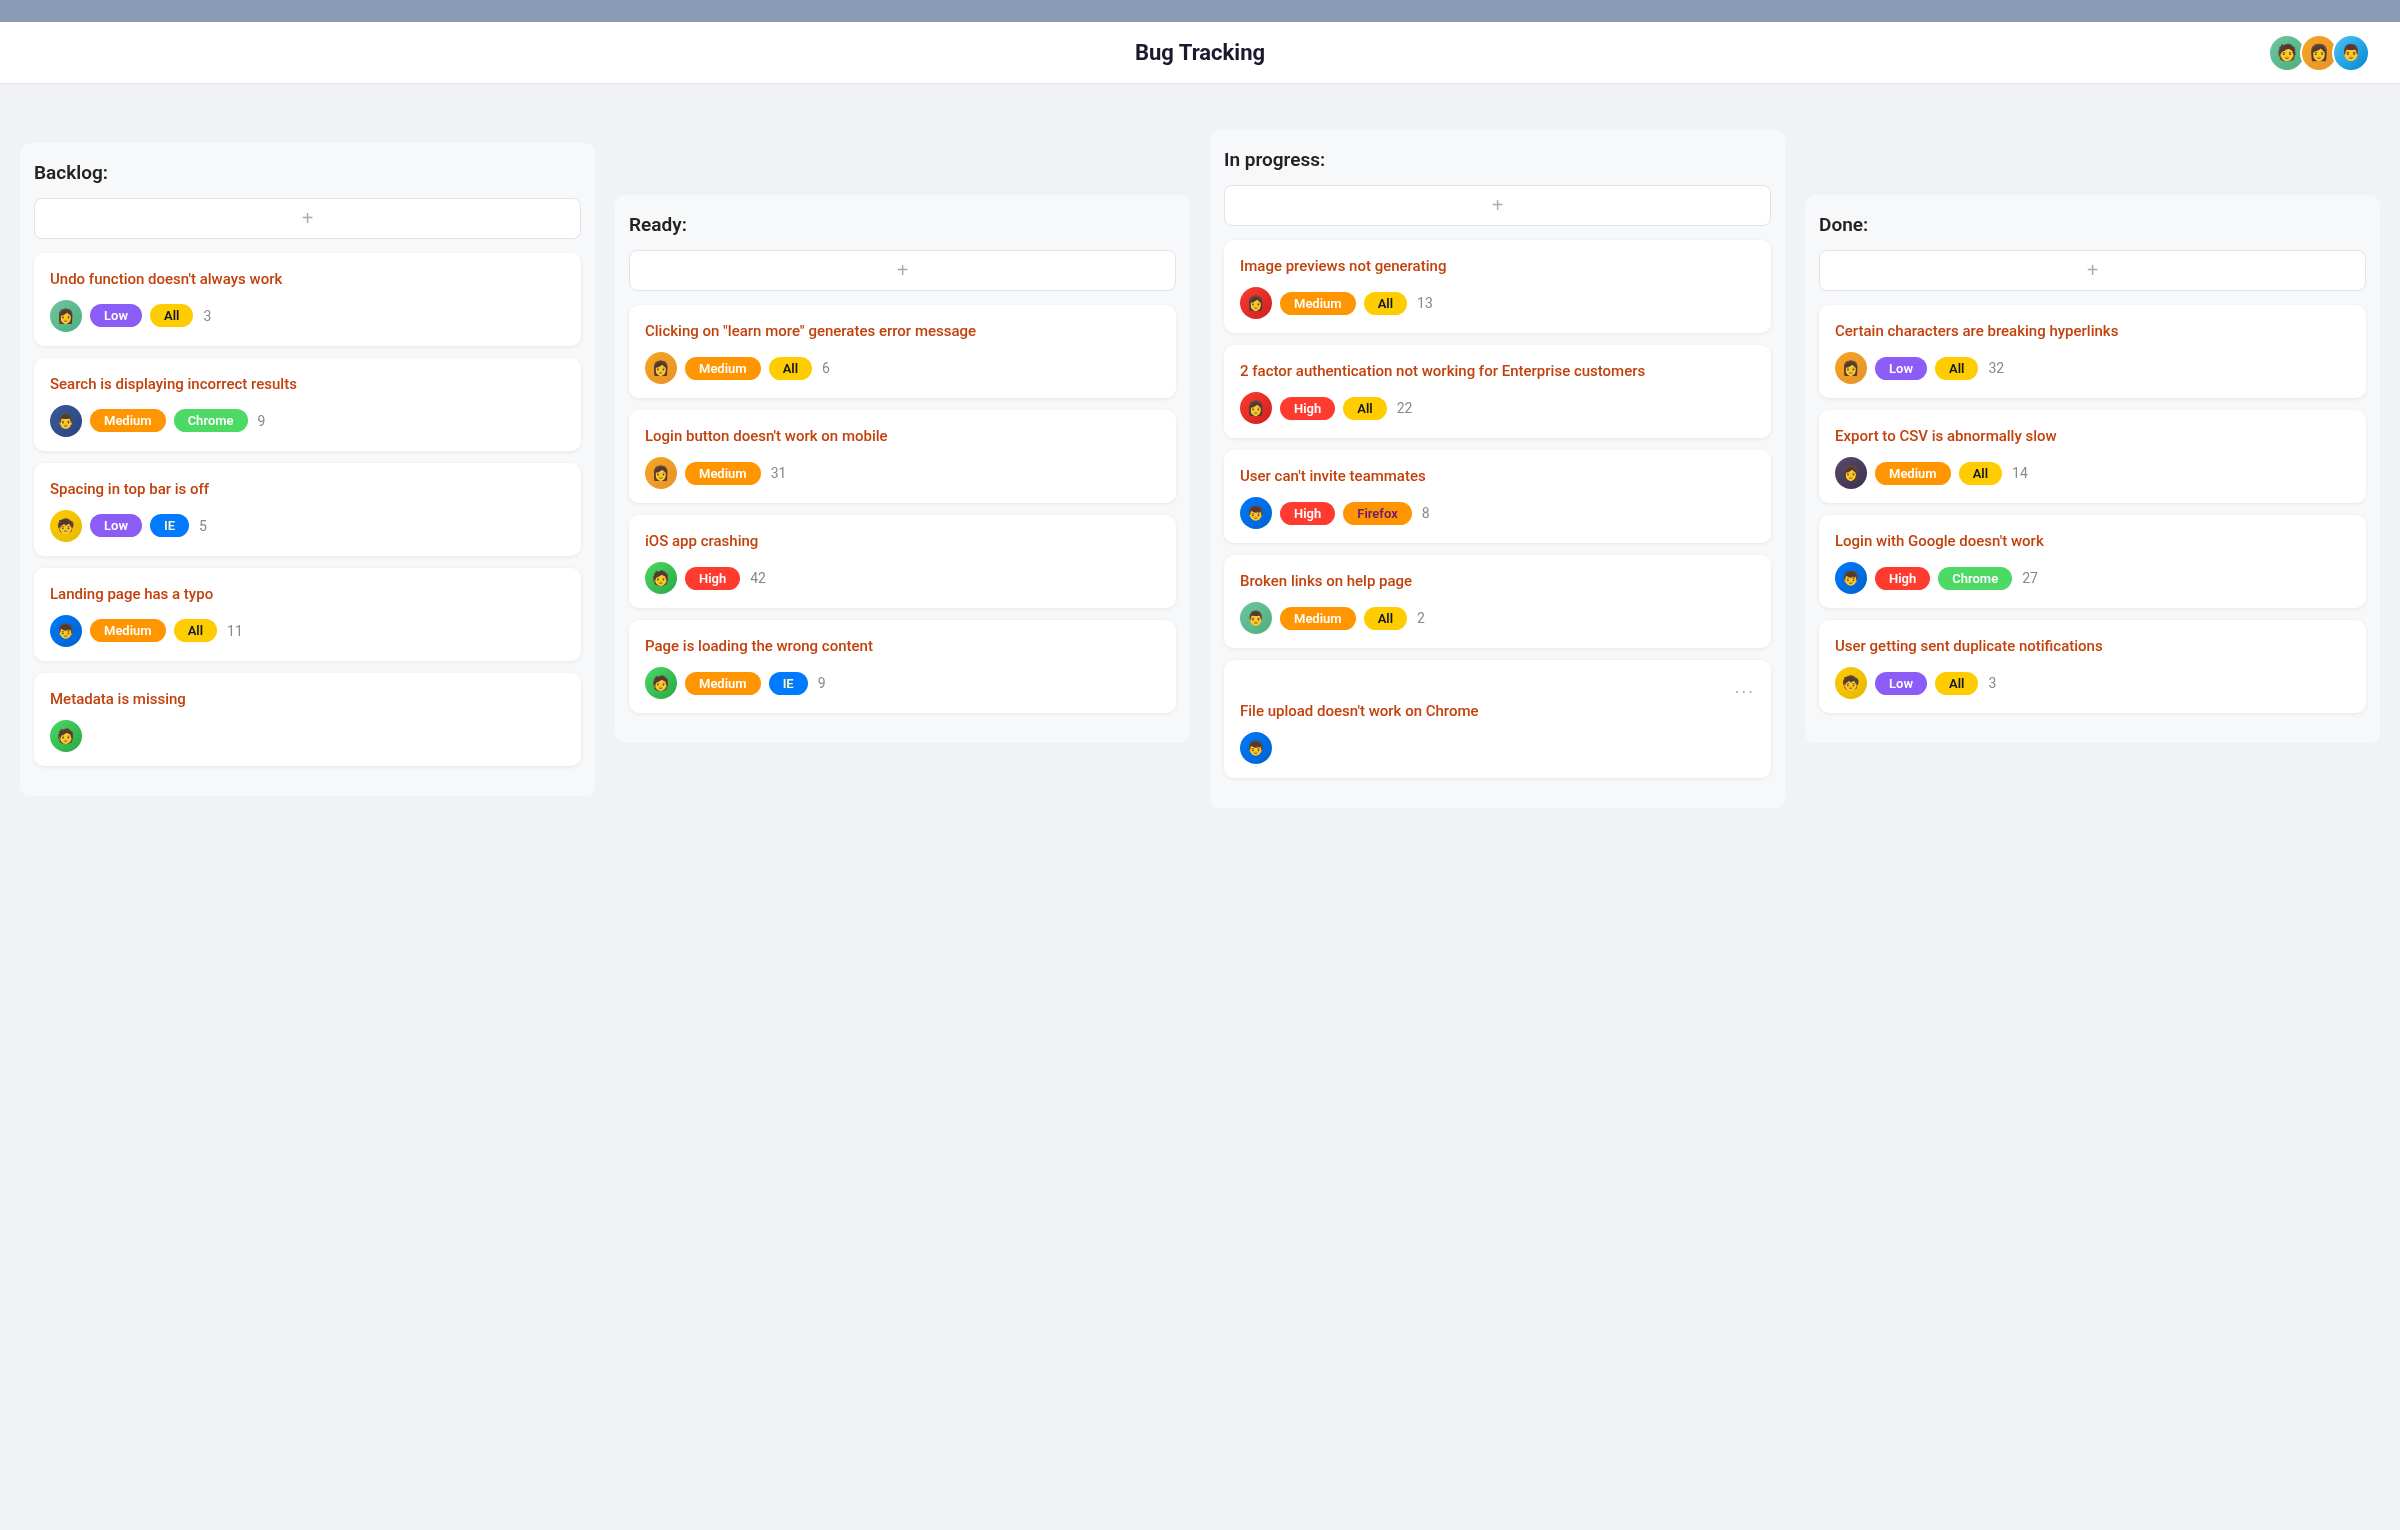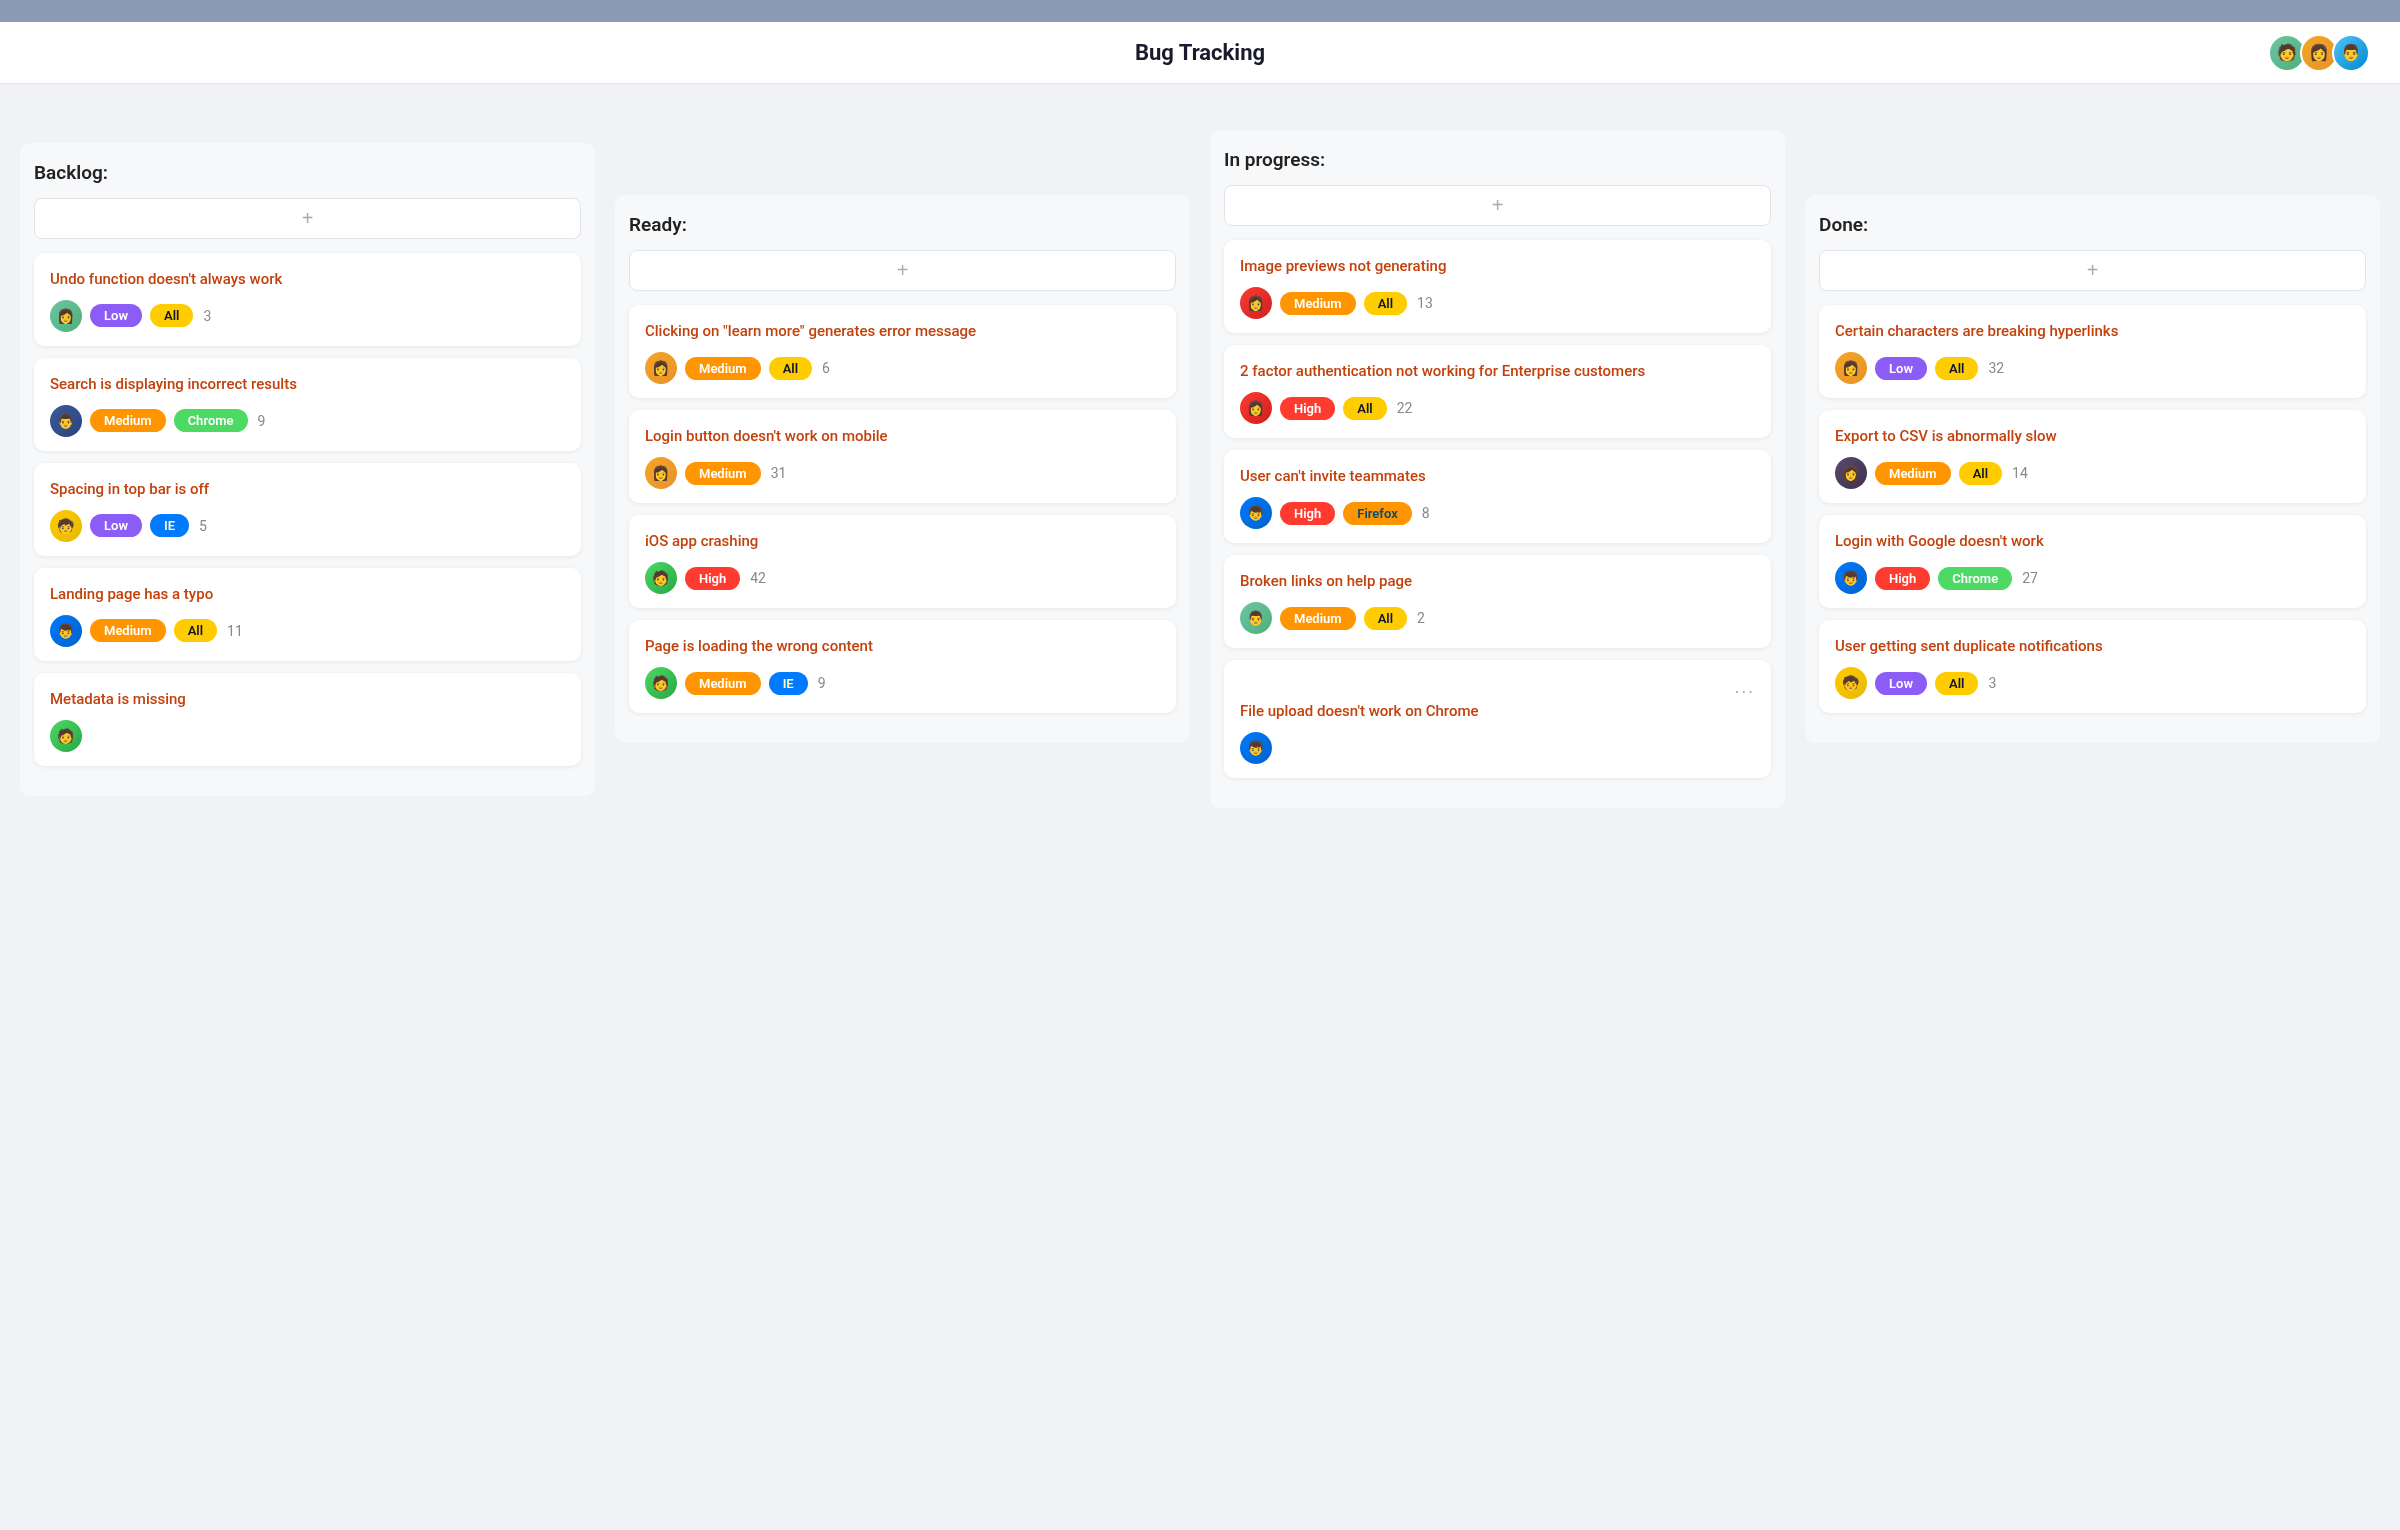--- a/index.html
+++ b/index.html
@@ -115,21 +115,21 @@
       font-size: 13px;
       font-weight: 600;
       color: white;
     }
     .badge-low { background: #8b5cf6; color: white; }
     .badge-medium { background: #ff9500; color: white; }
     .badge-high { background: #ff3b30; color: #ffffff; }
     .badge-all { background: #ffcc00; color: #0f172a; }
     .badge-chrome { background: #4cd964; color: white; }
     .badge-ie { background: #007aff; color: #fef9c3; }
-    .badge-firefox { background: #ff9500; color: #0c4a6e; }
+    .badge-firefox { background: #ff9500; color: #701a75; }
     .card-count {
       font-size: 14px;
       color: #888;
       margin-left: 2px;
     }
   </style>
 </head>
 <body>
 
 <div class="top-bar"></div>

